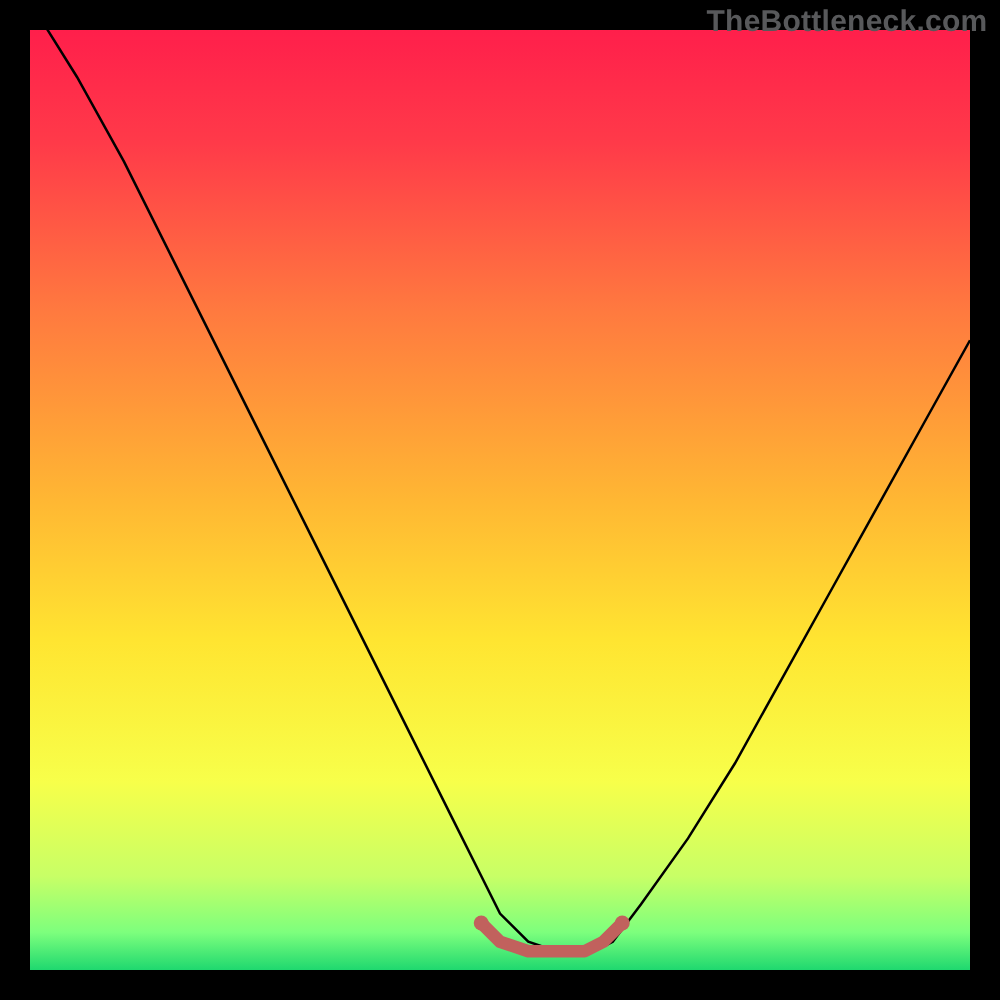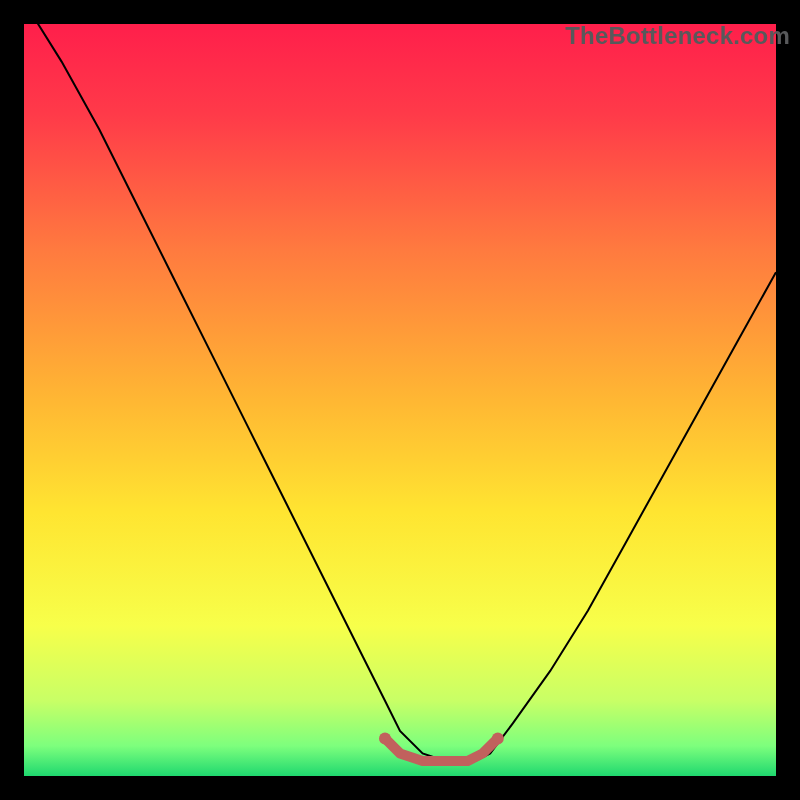--- a/index.html
+++ b/index.html
@@ -20,21 +20,21 @@
   }
   .plot-area {
     position: absolute;
     left: 0;
     top: 0;
     width: 752px;
     height: 752px;
   }
   .watermark {
     position: absolute;
-    top: 22px;
+    top: 4px;
     right: 10px;
     font-family: Arial, Helvetica, sans-serif;
     font-size: 24px;
     font-weight: 600;
     color: #58595b;
     letter-spacing: 0.2px;
   }
 </style>
 </head>
 <body>

